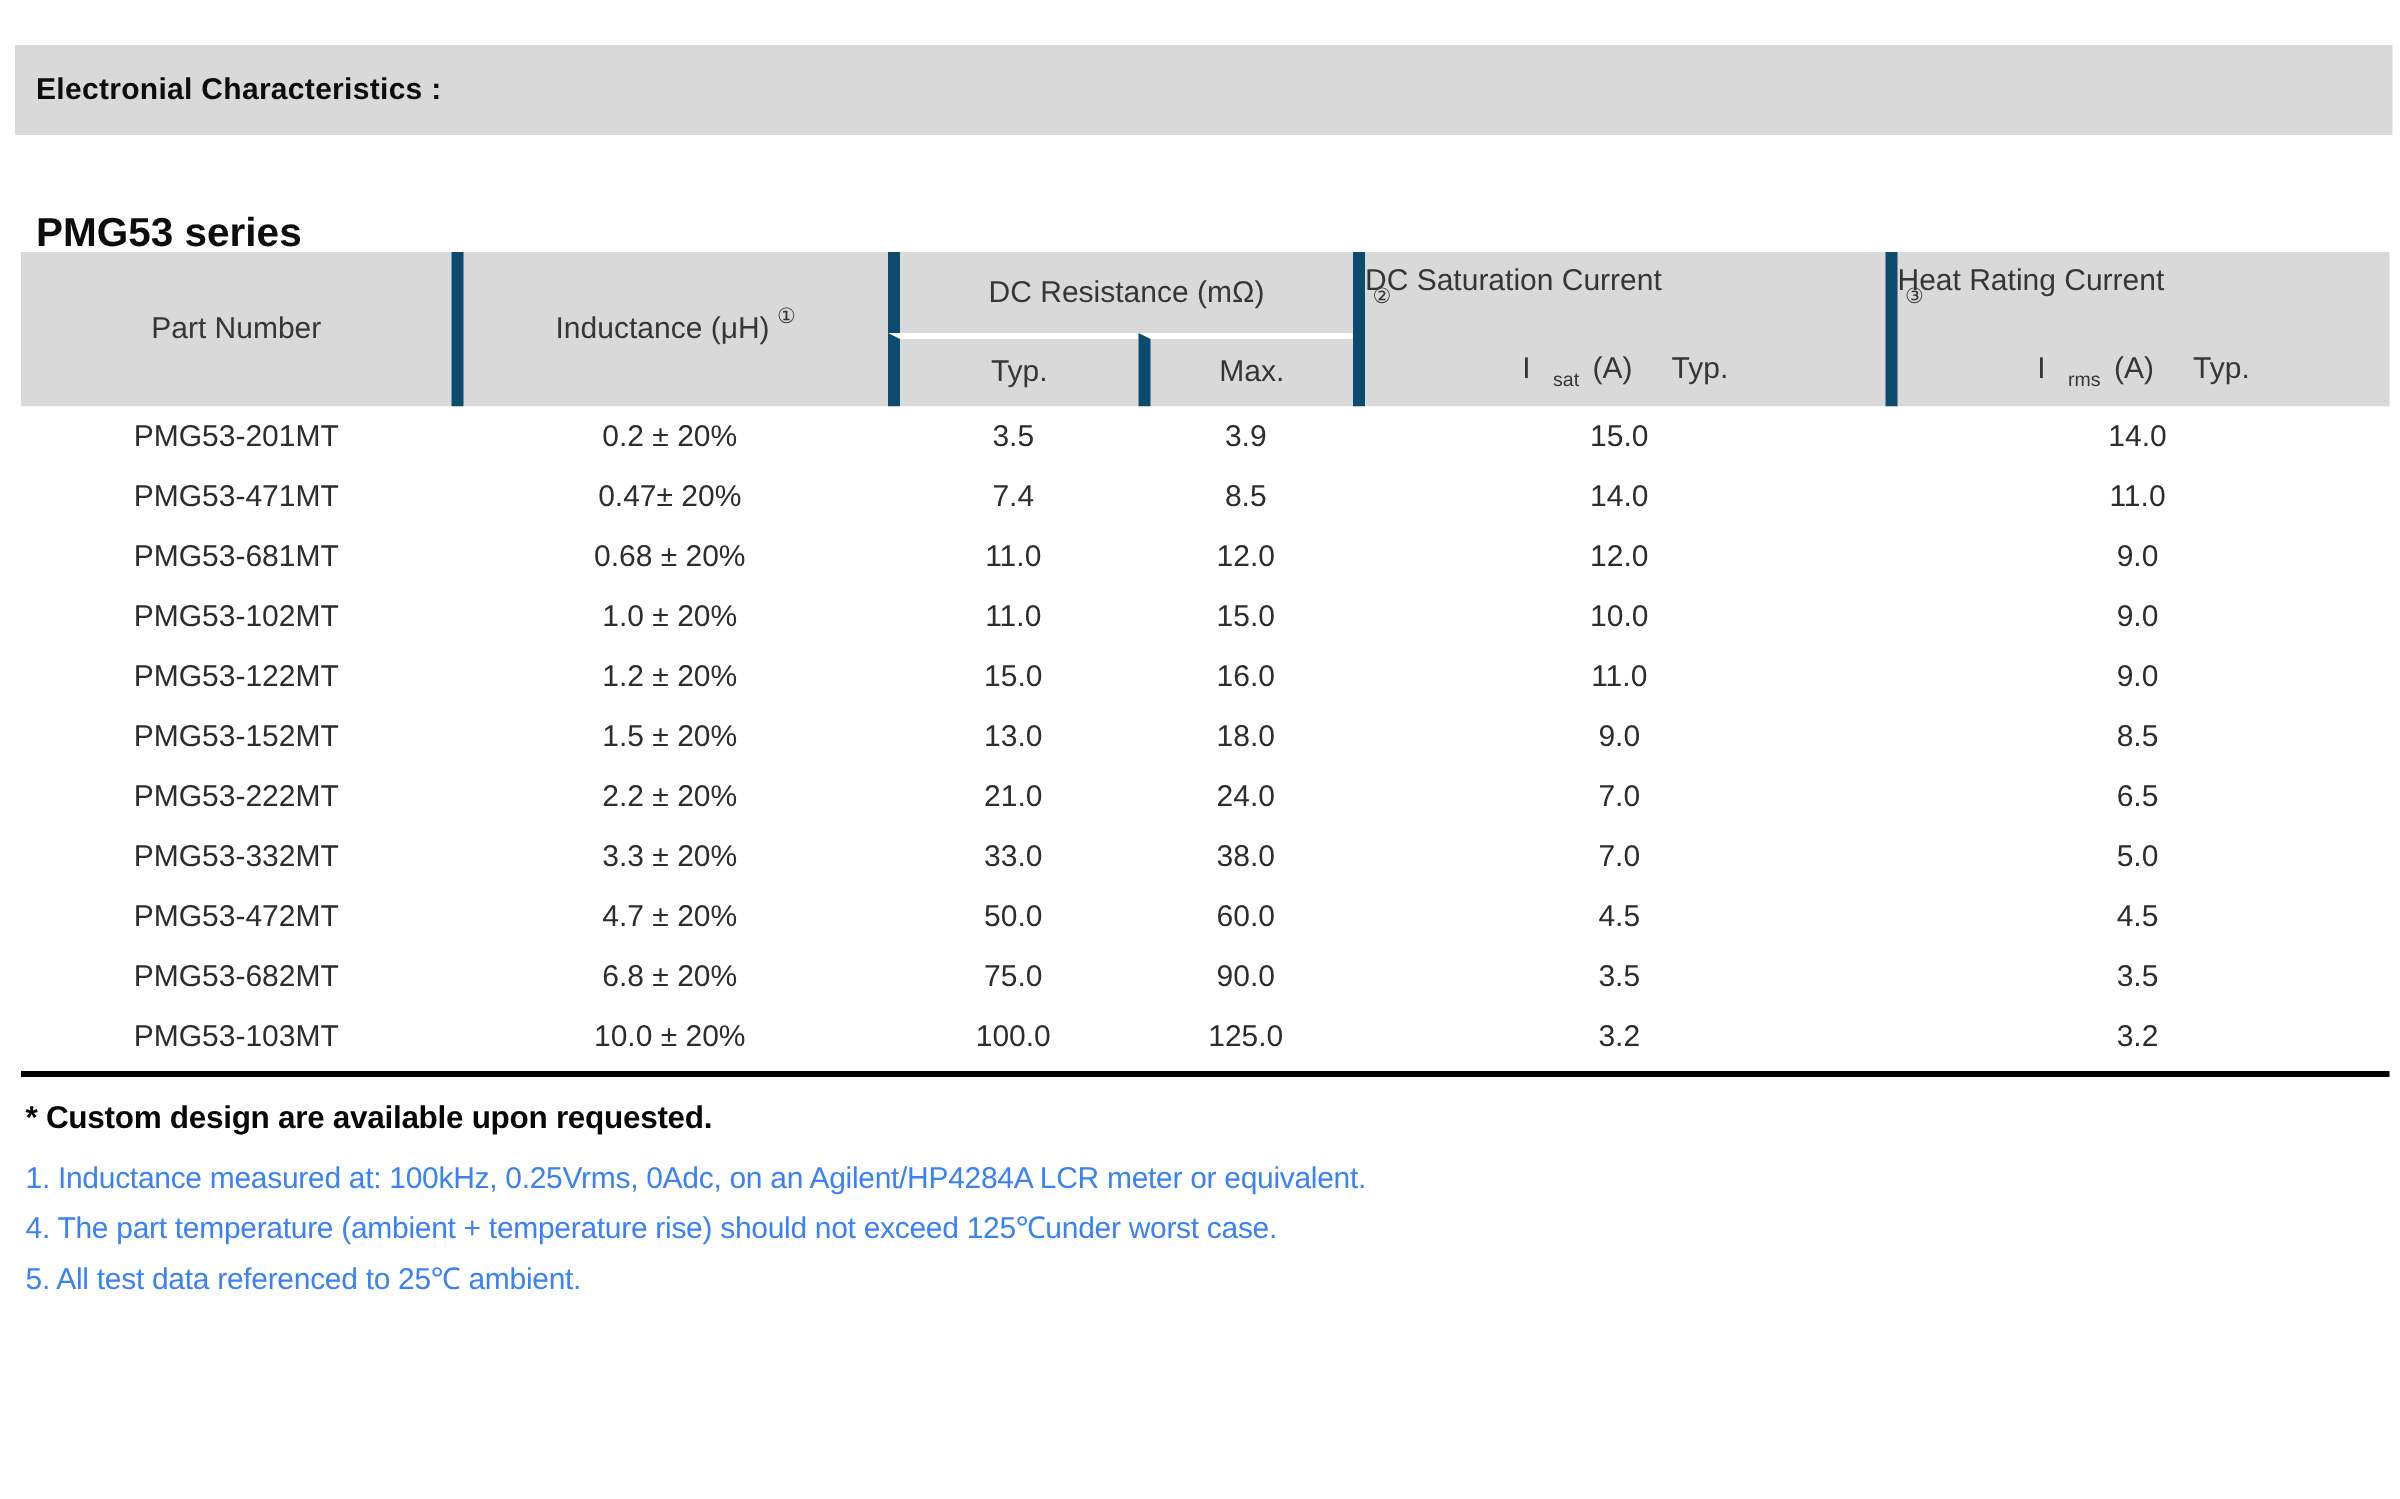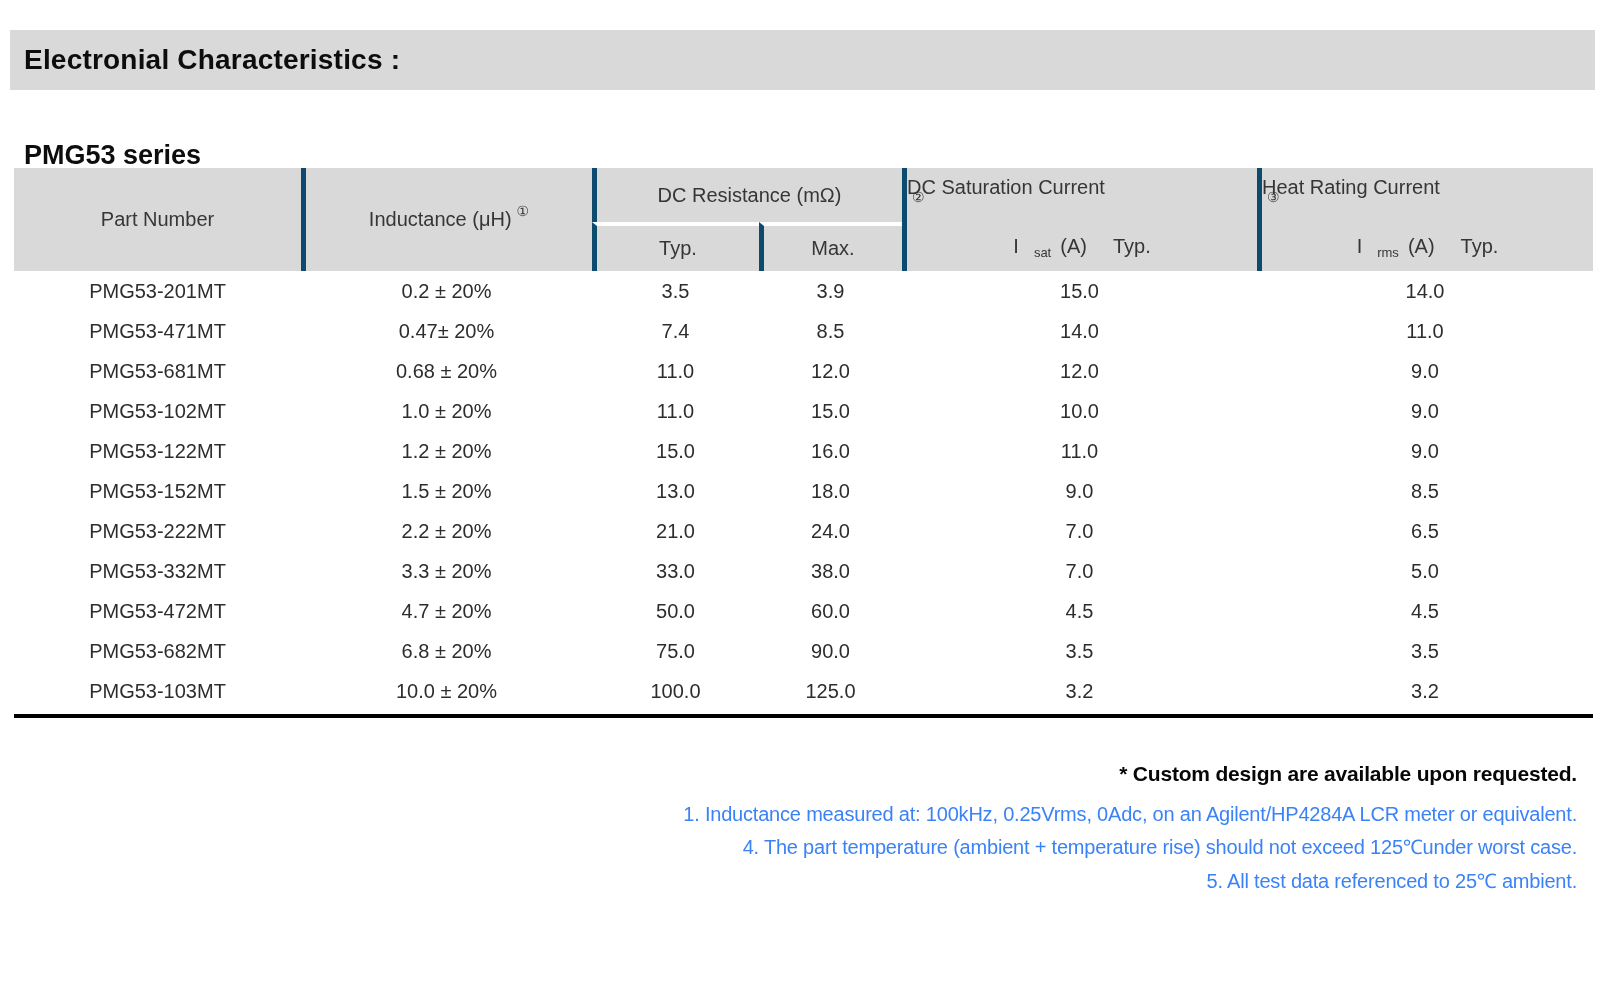--- a/index.html
+++ b/index.html
@@ -12,21 +12,21 @@
     overflow: hidden;
   }
   .section-bar {
     position: absolute; left: 10px; top: 30px;
     width: 1585px; height: 60px;
     background: #d9d9d9;
     display: flex; align-items: center;
   }
   .section-bar h1 {
     margin: 0 0 0 14px;
-    font-size: 28px; font-weight: 700;
+    font-size: 20px; font-weight: 700;
     letter-spacing: 0.2px;
     color: #0d0d0d;
   }
   .series {
     position: absolute; left: 24px; top: 140px;
     margin: 0;
     font-size: 27px; font-weight: 700;
     color: #0d0d0d;
   }
   .table-wrap { position: absolute; left: 14px; top: 168px; width: 1579px; }
@@ -36,41 +36,40 @@
   }
   th, td { box-sizing: border-box; padding: 0; }
   thead th {
     background: #d9d9d9;
     font-weight: 400; font-size: 20px;
     color: #363636;
     vertical-align: middle; text-align: center;
   }
   tr.h1 { height: 54px; }
   tr.h2 { height: 49px; }
-  th.gut-l { border-left: 5px solid #0c4a6e; }
+  th.gut-l { border-left: 8px solid #0c4a6e; }
   th.gut-t { border-top: 4px solid #ffffff; }
   th.two-line { padding: 0; }
   .two-line .l1 { height: 54px; display: flex; align-items: flex-start; justify-content: center; flex-direction: column; }
   .two-line .l2 { height: 49px; display: flex; align-items: center; justify-content: center; }
   .sup { font-size: 14px; position: relative; top: -10px; margin-left: 5px; }
   .subsc { font-size: 13px; position: relative; top: 6px; margin-left: 15px; }
   .unit { margin-left: 9px; }
   .typg { margin-left: 26px; }
   tbody td {
     height: 40px;
     text-align: center; vertical-align: middle;
     font-size: 20px; color: #2d2d2d;
     background: #ffffff;
   }
   .black-rule { width: 1579px; height: 4px; background: #000000; margin-top: 3px; }
   .notes {
-    position: absolute; left: 17px; top: 762px;
+    position: absolute; left: 17px; top: 734px;
     width: 1560px;
     letter-spacing: -0.2px;
-    text-align: right;
   }
   .custom {
     font-size: 21px; font-weight: 700; color: #070707;
     margin-bottom: 12px;
   }
   .note-item {
     font-size: 20px; color: #3b82f6;
     line-height: 33.4px;
     font-weight: 400;
   }

